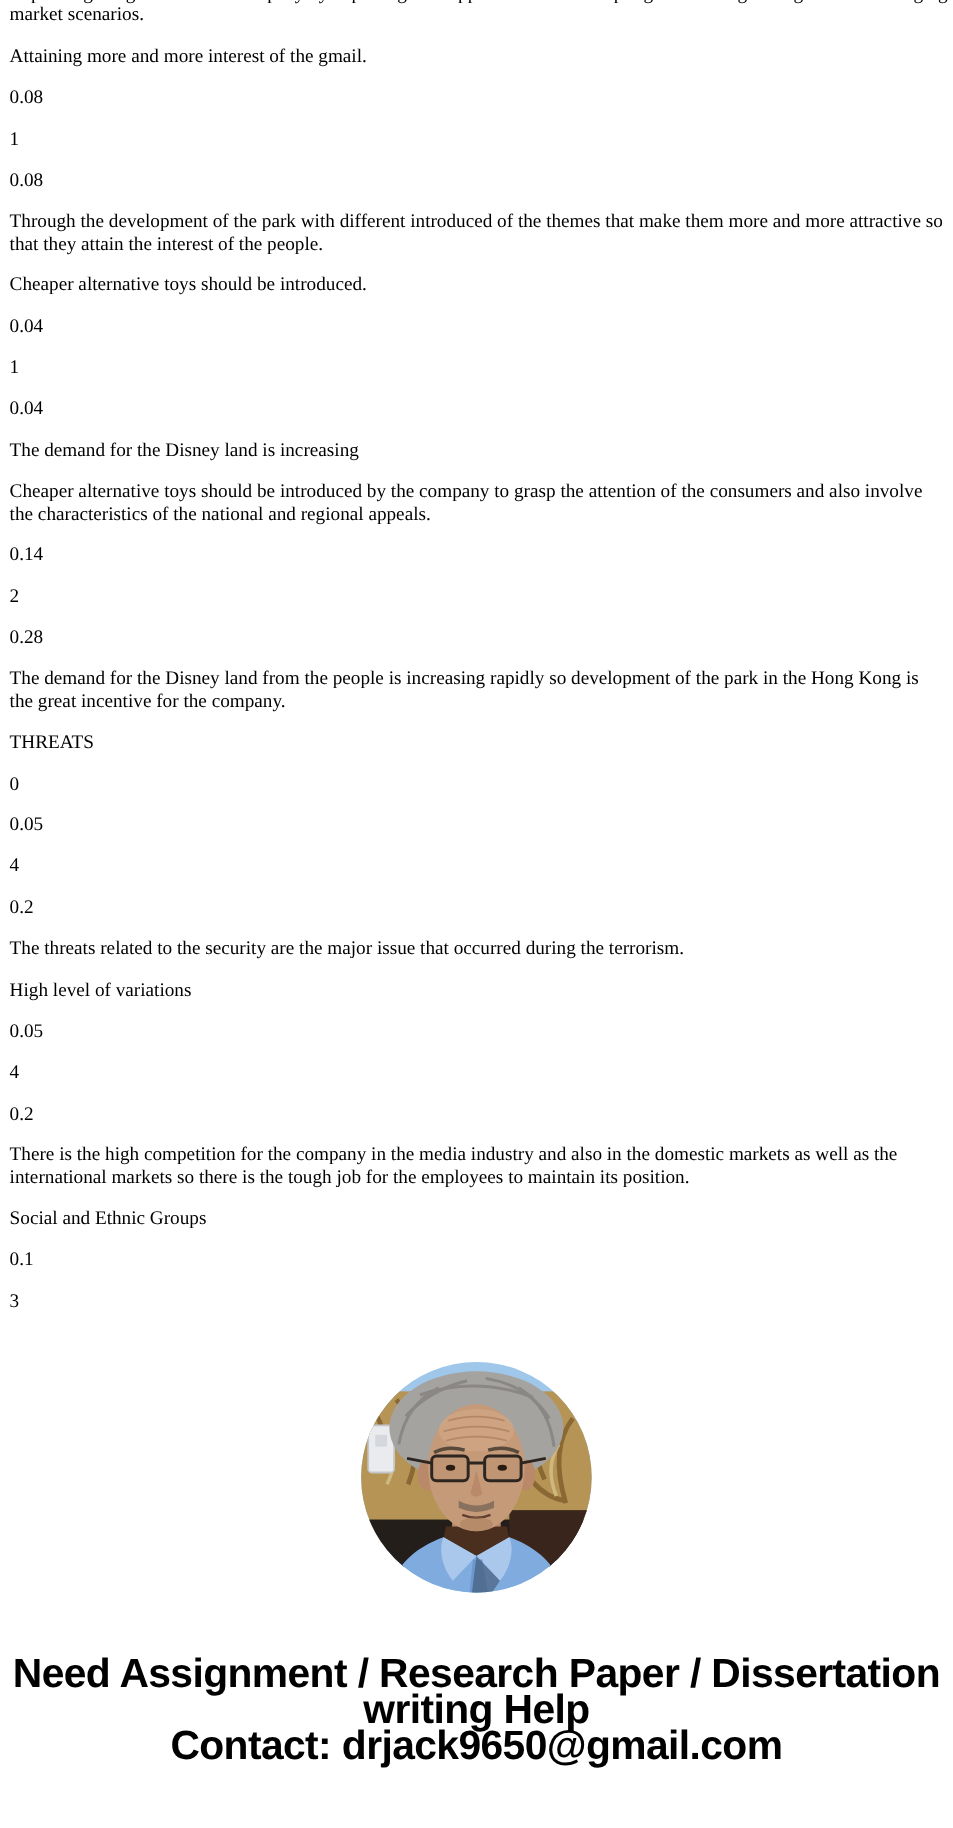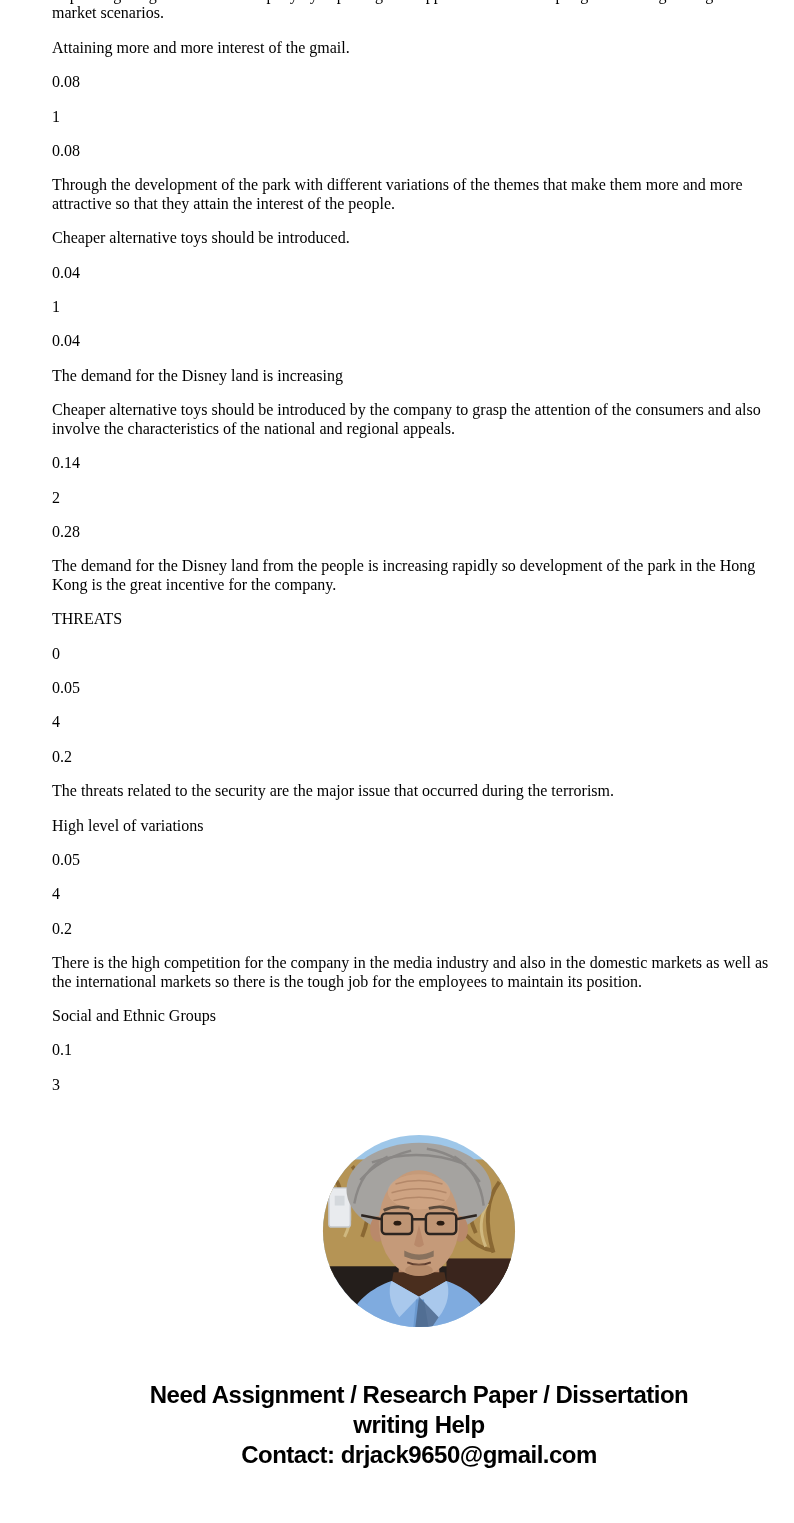--- a/index.html
+++ b/index.html
@@ -7,21 +7,20 @@
   .page {
     position: relative;
     width: 794px;
     height: 1523px;
     margin: 0 auto;
     background: #ffffff;
     overflow: hidden;
     font-family: "Liberation Serif", serif;
     font-size: 16px;
     color: #000000;
-    padding-left: 44px;
   }
   .doc {
     position: relative;
     top: -14px;
     padding: 0 8px;
   }
   .doc p {
     margin: 16px 0;
     line-height: 18.4px;
   }
@@ -31,38 +30,38 @@
     margin-top: 25px;
     text-align: center;
     line-height: 0;
   }
   .avatar-wrap svg { display: inline-block; }
   .footer {
     margin-top: 51px;
     text-align: center;
     font-family: "Liberation Sans", sans-serif;
     font-weight: 700;
-    font-size: 24px;
+    font-size: 34px;
     line-height: 30px;
     letter-spacing: -0.5px;
     color: #000000;
   }
 </style>
 </head>
 <body>
 
 <div class="page">
 
   <div class="doc">
     <p><span class="nowrap">Expanding the growth of the company by exploring new opportunities and adapting the existing strategies in the changing</span><br><span>market scenarios.</span></p>
     <p>Attaining more and more interest of the gmail.</p>
     <p>0.08</p>
     <p>1</p>
     <p>0.08</p>
-    <p>Through the development of the park with different variations of the themes that make them more and more attractive so that they attain the interest of the people.</p>
+    <p>Through the development of the park with different introduced of the themes that make them more and more attractive so that they attain the interest of the people.</p>
     <p>Cheaper alternative toys should be introduced.</p>
     <p>0.04</p>
     <p>1</p>
     <p>0.04</p>
     <p>The demand for the Disney land is increasing</p>
     <p>Cheaper alternative toys should be introduced by the company to grasp the attention of the consumers and also involve the characteristics of the national and regional appeals.</p>
     <p>0.14</p>
     <p>2</p>
     <p>0.28</p>
     <p>The demand for the Disney land from the people is increasing rapidly so development of the park in the Hong Kong is the great incentive for the company.</p>

